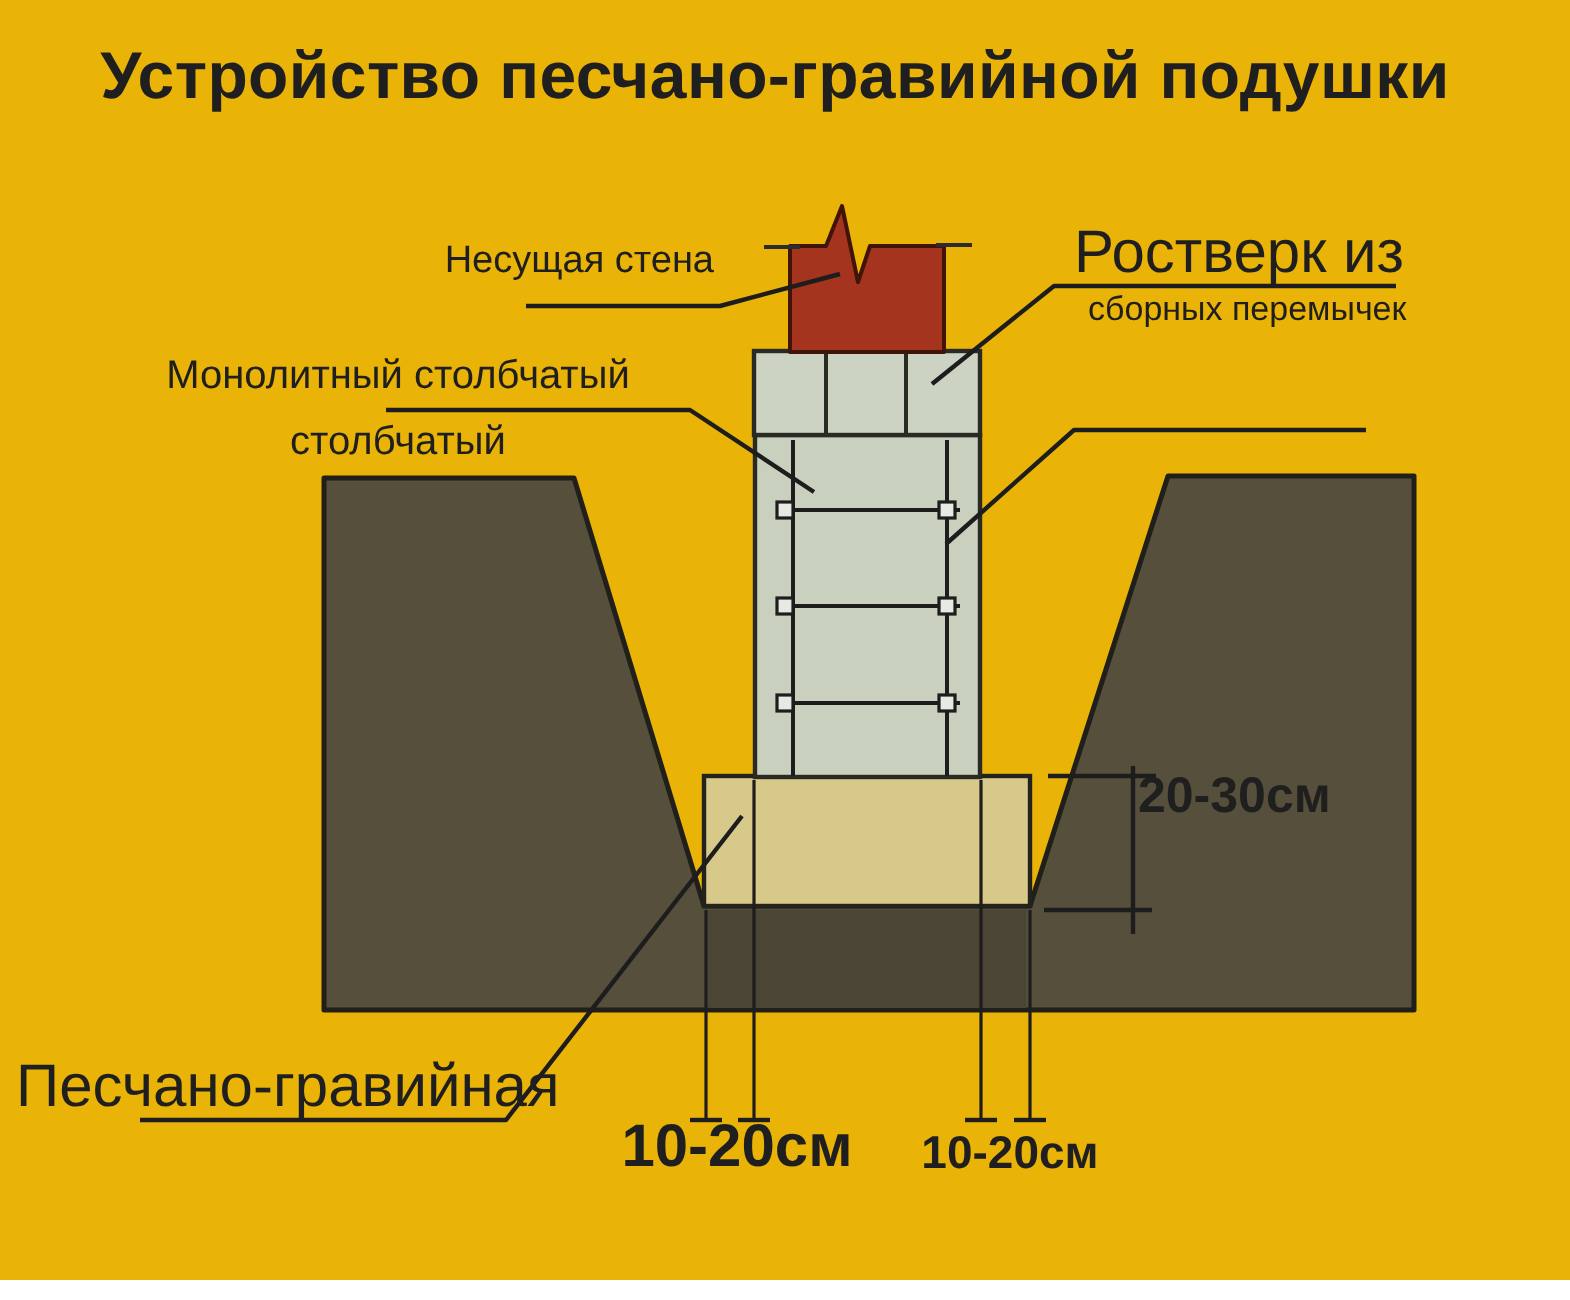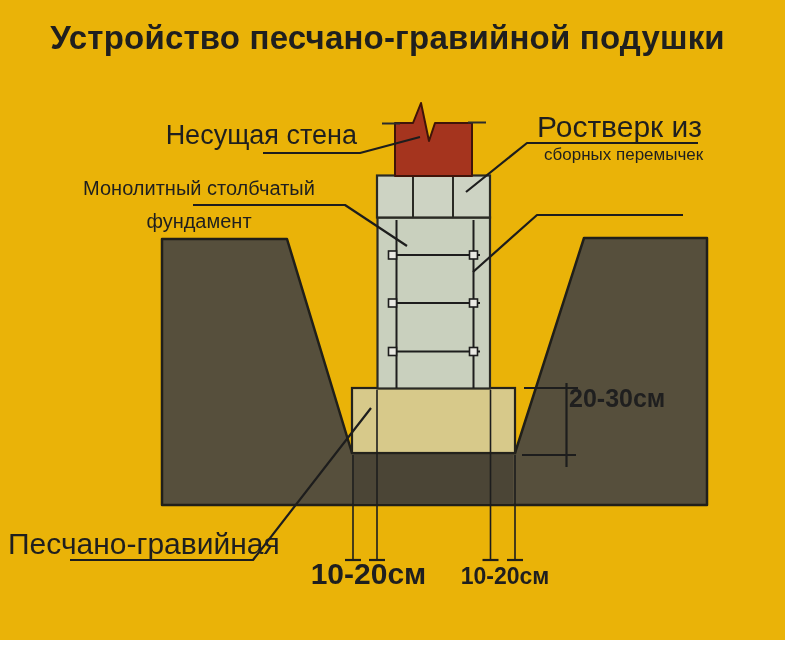--- a/index.html
+++ b/index.html
@@ -16,21 +16,21 @@
     color:#1f1f1f;
     white-space:nowrap;
     line-height:1.15;
   }
   .title{
     left:0;top:19px;width:775px;
     text-align:center;
     font-size:33px;font-weight:600;
     letter-spacing:0.2px;
   }
-  .lbl-wall{left:155px;top:120px;width:202px;text-align:right;font-size:27px;}
+  .lbl-wall{left:155px;top:120px;width:202px;text-align:right;font-size:19px;}
   .lbl-rostverk1{left:537px;top:110px;font-size:30px;}
   .lbl-rostverk2{left:544px;top:145px;font-size:17px;}
   .lbl-armatura{left:515px;top:178px;font-size:25px;}
   .lbl-monolit{left:38px;top:172px;width:322px;text-align:center;font-size:20px;line-height:33px;}
   .lbl-cushion{left:8px;top:526px;width:268px;text-align:left;font-size:30px;line-height:35px;}
   .dim-2030{left:569px;top:384px;font-size:25px;font-weight:600;}
   .dim-1020L{left:306px;top:557px;width:125px;text-align:center;font-size:30px;font-weight:700;}
   .dim-1020R{left:455px;top:563px;width:100px;text-align:center;font-size:23px;font-weight:600;}
 </style>
 </head>
@@ -102,21 +102,21 @@
   <div class="lbl title">Устройство песчано-гравийной подушки</div>
 
   <div class="lbl lbl-wall">Несущая стена</div>
 
   <div class="lbl lbl-rostverk1">Ростверк из</div>
   <div class="lbl lbl-rostverk2">сборных перемычек</div>
 
 
   <div class="lbl lbl-monolit">
     <div>Монолитный столбчатый</div>
-    <div>фундамент</div>
+    <div>столбчатый</div>
   </div>
 
   <div class="lbl lbl-cushion">
     <div>Песчано-гравийная</div>
   </div>
 
   <div class="lbl dim-2030">20-30см</div>
   <div class="lbl dim-1020L">10-20см</div>
   <div class="lbl dim-1020R">10-20см</div>
 

